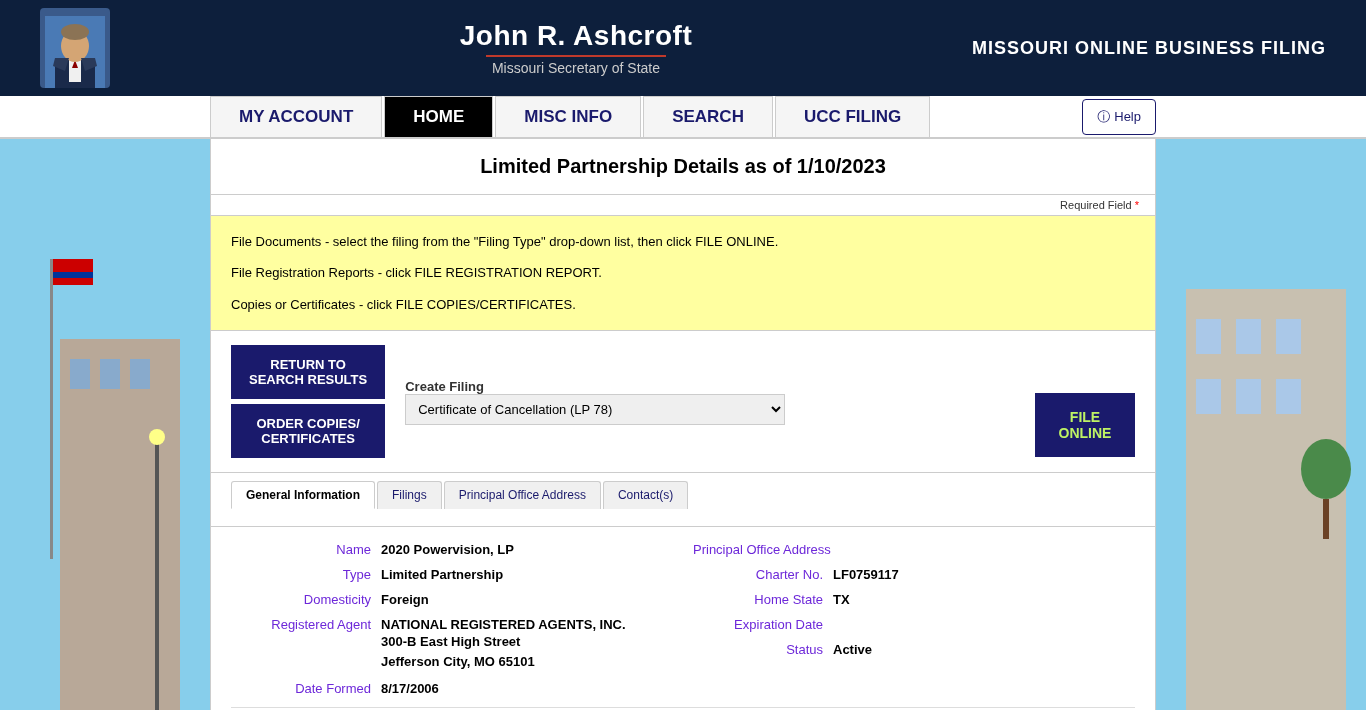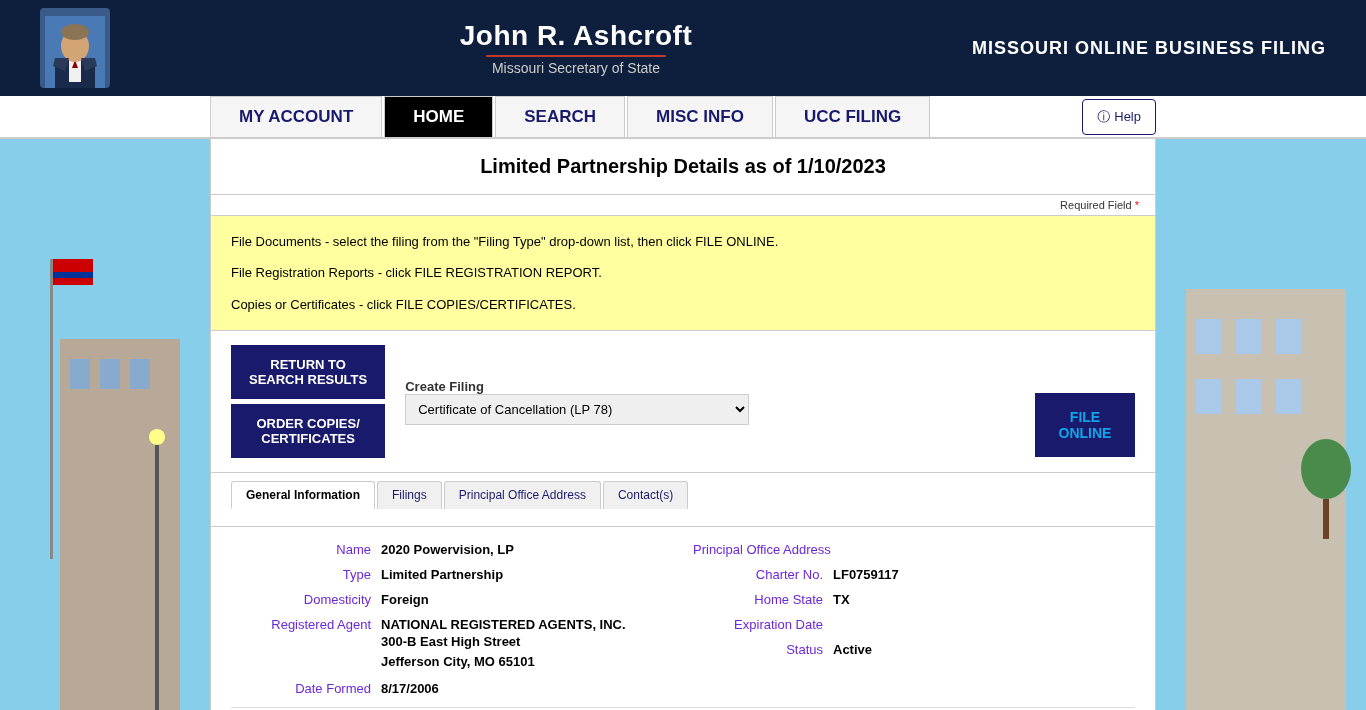--- a/index.html
+++ b/index.html
@@ -162,29 +162,29 @@
       display: flex;
       flex-direction: column;
       flex: 1;
     }
     .filing-label {
       font-size: 13px;
       font-weight: bold;
       color: #333;
     }
     .filing-select {
-      width: 344px;
+      width: 380px;
       padding: 6px 8px;
       border: 1px solid #ccc;
       font-size: 13px;
     }
 
     .btn-file-online {
       background: #1a1a6c;
-      color: #0ea5e9;
+      color: #bef264;
       border: none;
       padding: 16px 22px;
       font-size: 14px;
       font-weight: bold;
       cursor: pointer;
       text-align: center;
       min-width: 100px;
       margin-top: 46px;
     }
 
@@ -323,22 +323,22 @@
     <div class="header-name">John R. Ashcroft</div>
     <div class="header-underline"></div>
     <div class="header-title-sub">Missouri Secretary of State</div>
   </div>
   <div class="header-right">MISSOURI ONLINE BUSINESS FILING</div>
 </div>
 
 <div class="nav-bar">
   <a class="nav-item">MY ACCOUNT</a>
   <a class="nav-item active">HOME</a>
+  <a class="nav-item">MISC INFO</a>
   <a class="nav-item">SEARCH</a>
-  <a class="nav-item">MISC INFO</a>
   <a class="nav-item">UCC FILING</a>
   <div class="nav-help">
     <span>ⓘ</span>
     <span>Help</span>
   </div>
 </div>
 
 <div class="bg-wrapper">
   <div class="bg-image-left">
     

